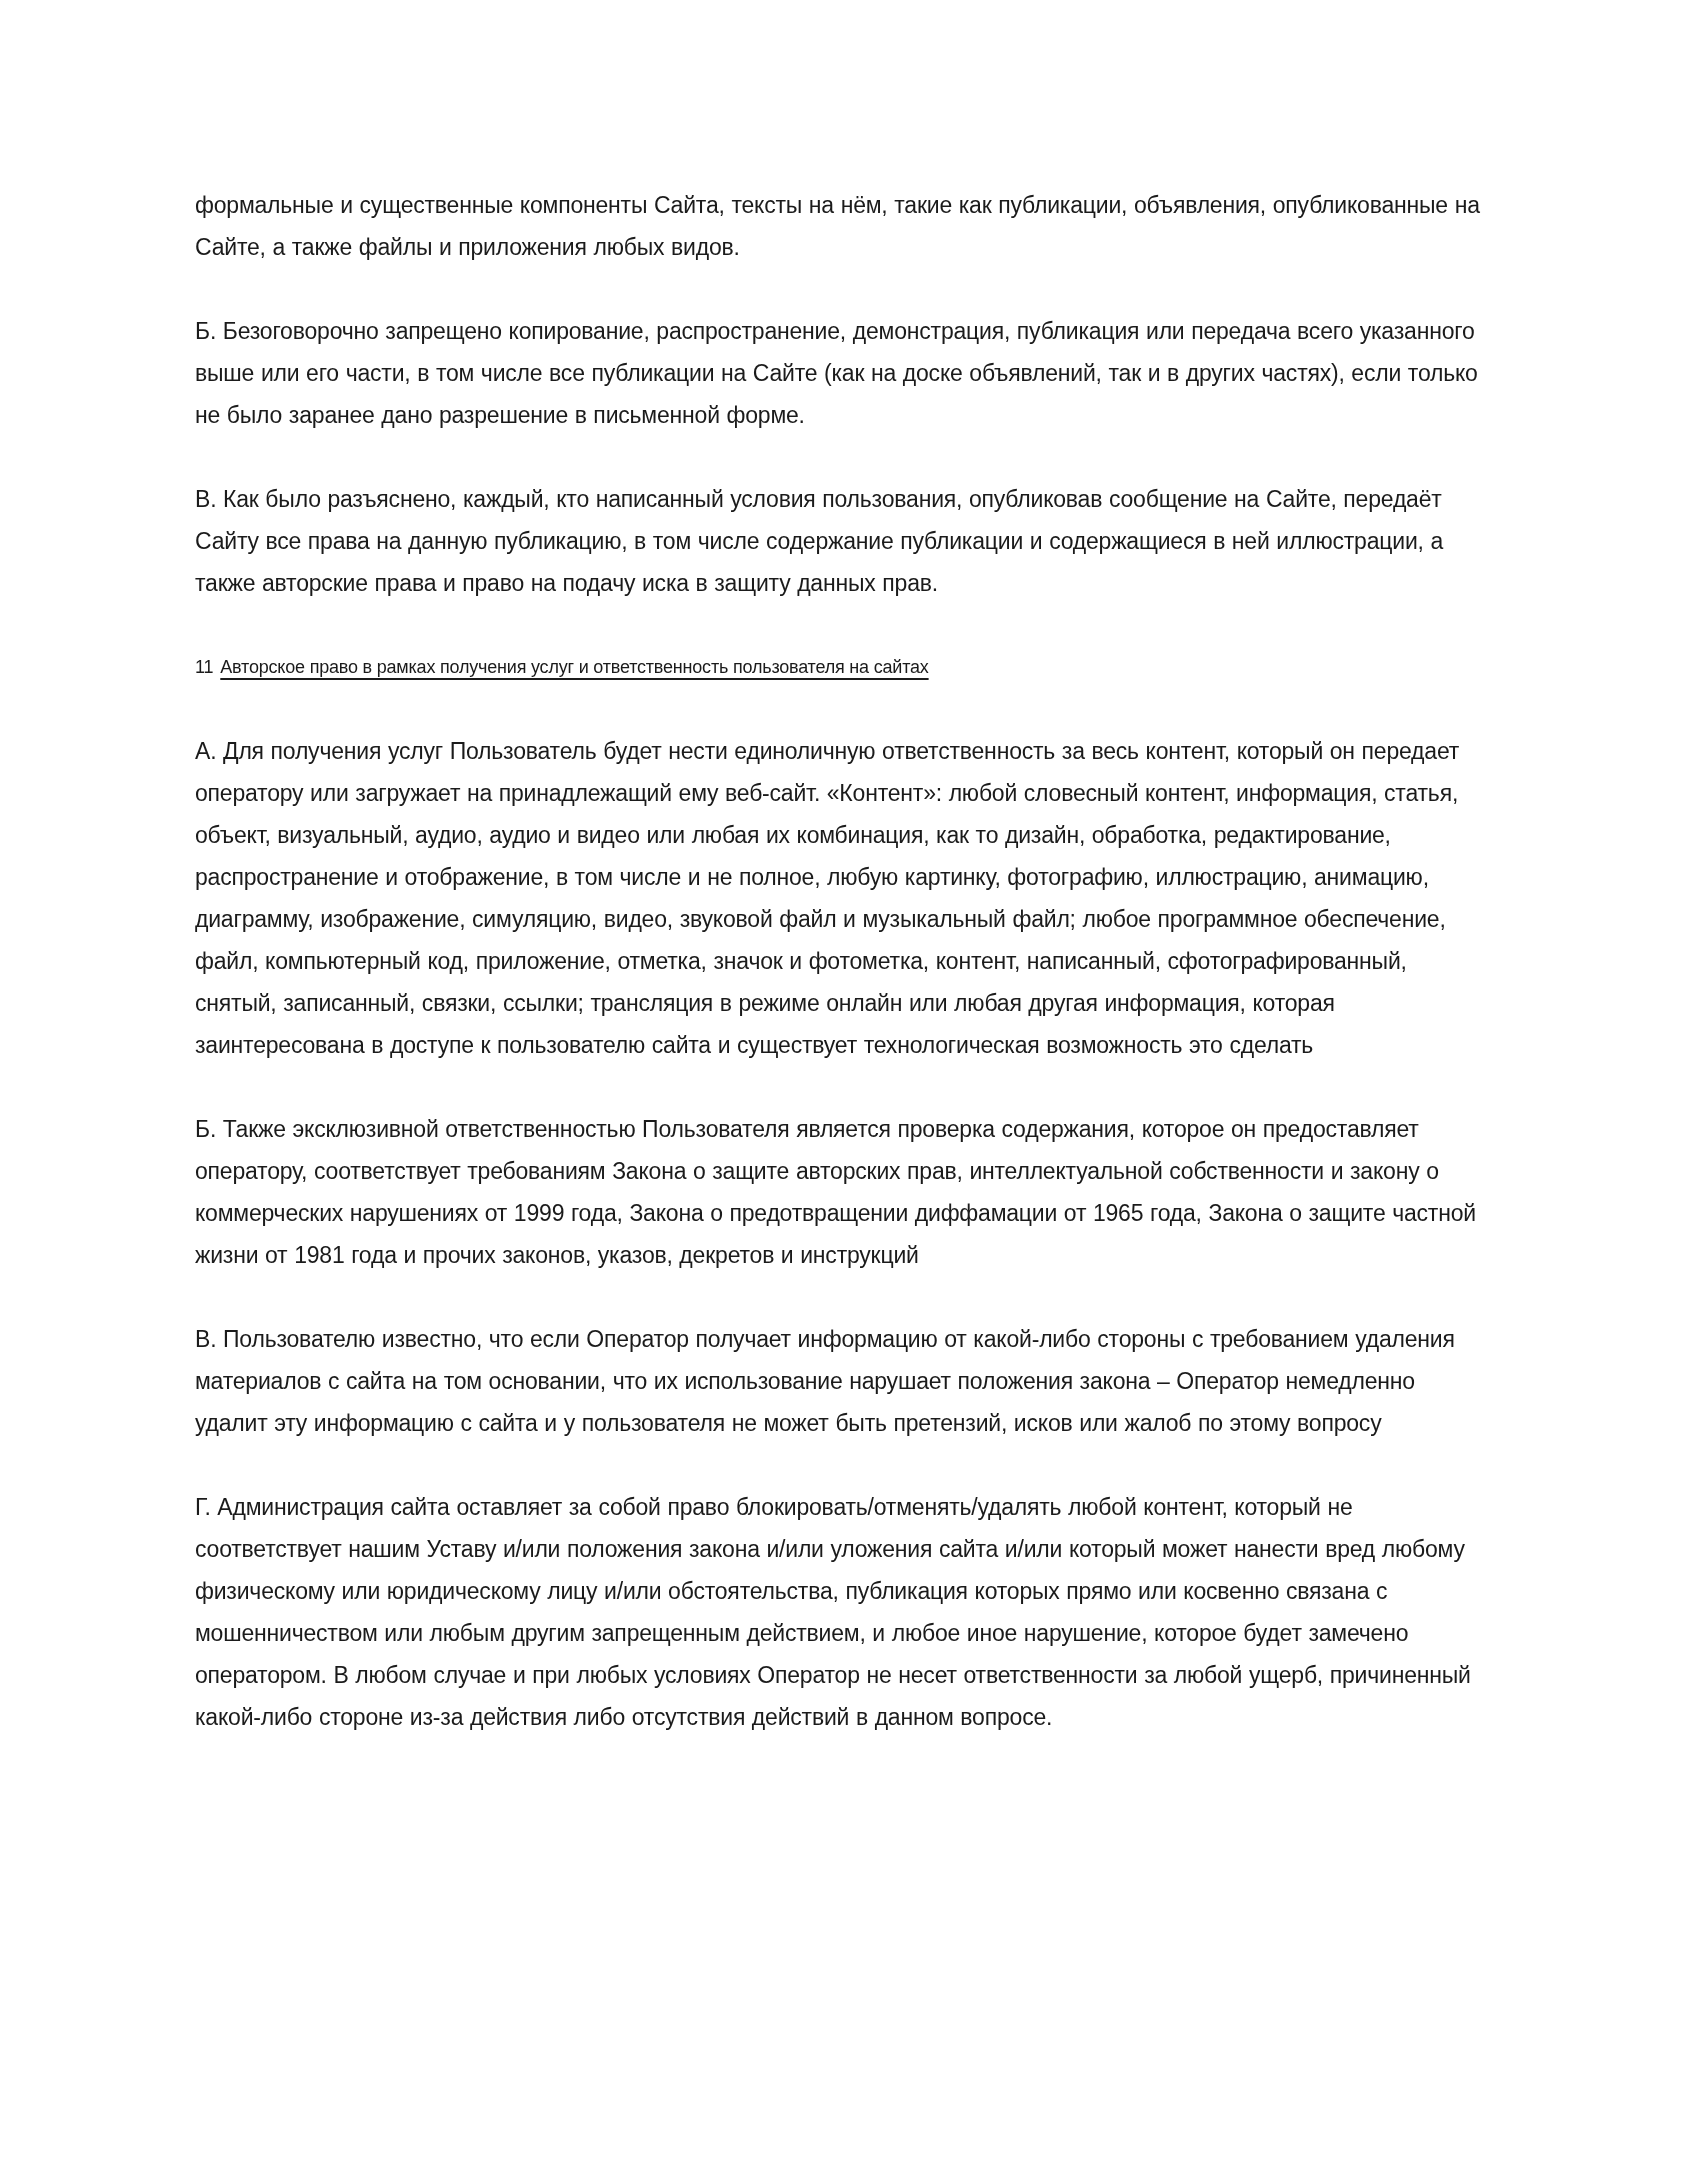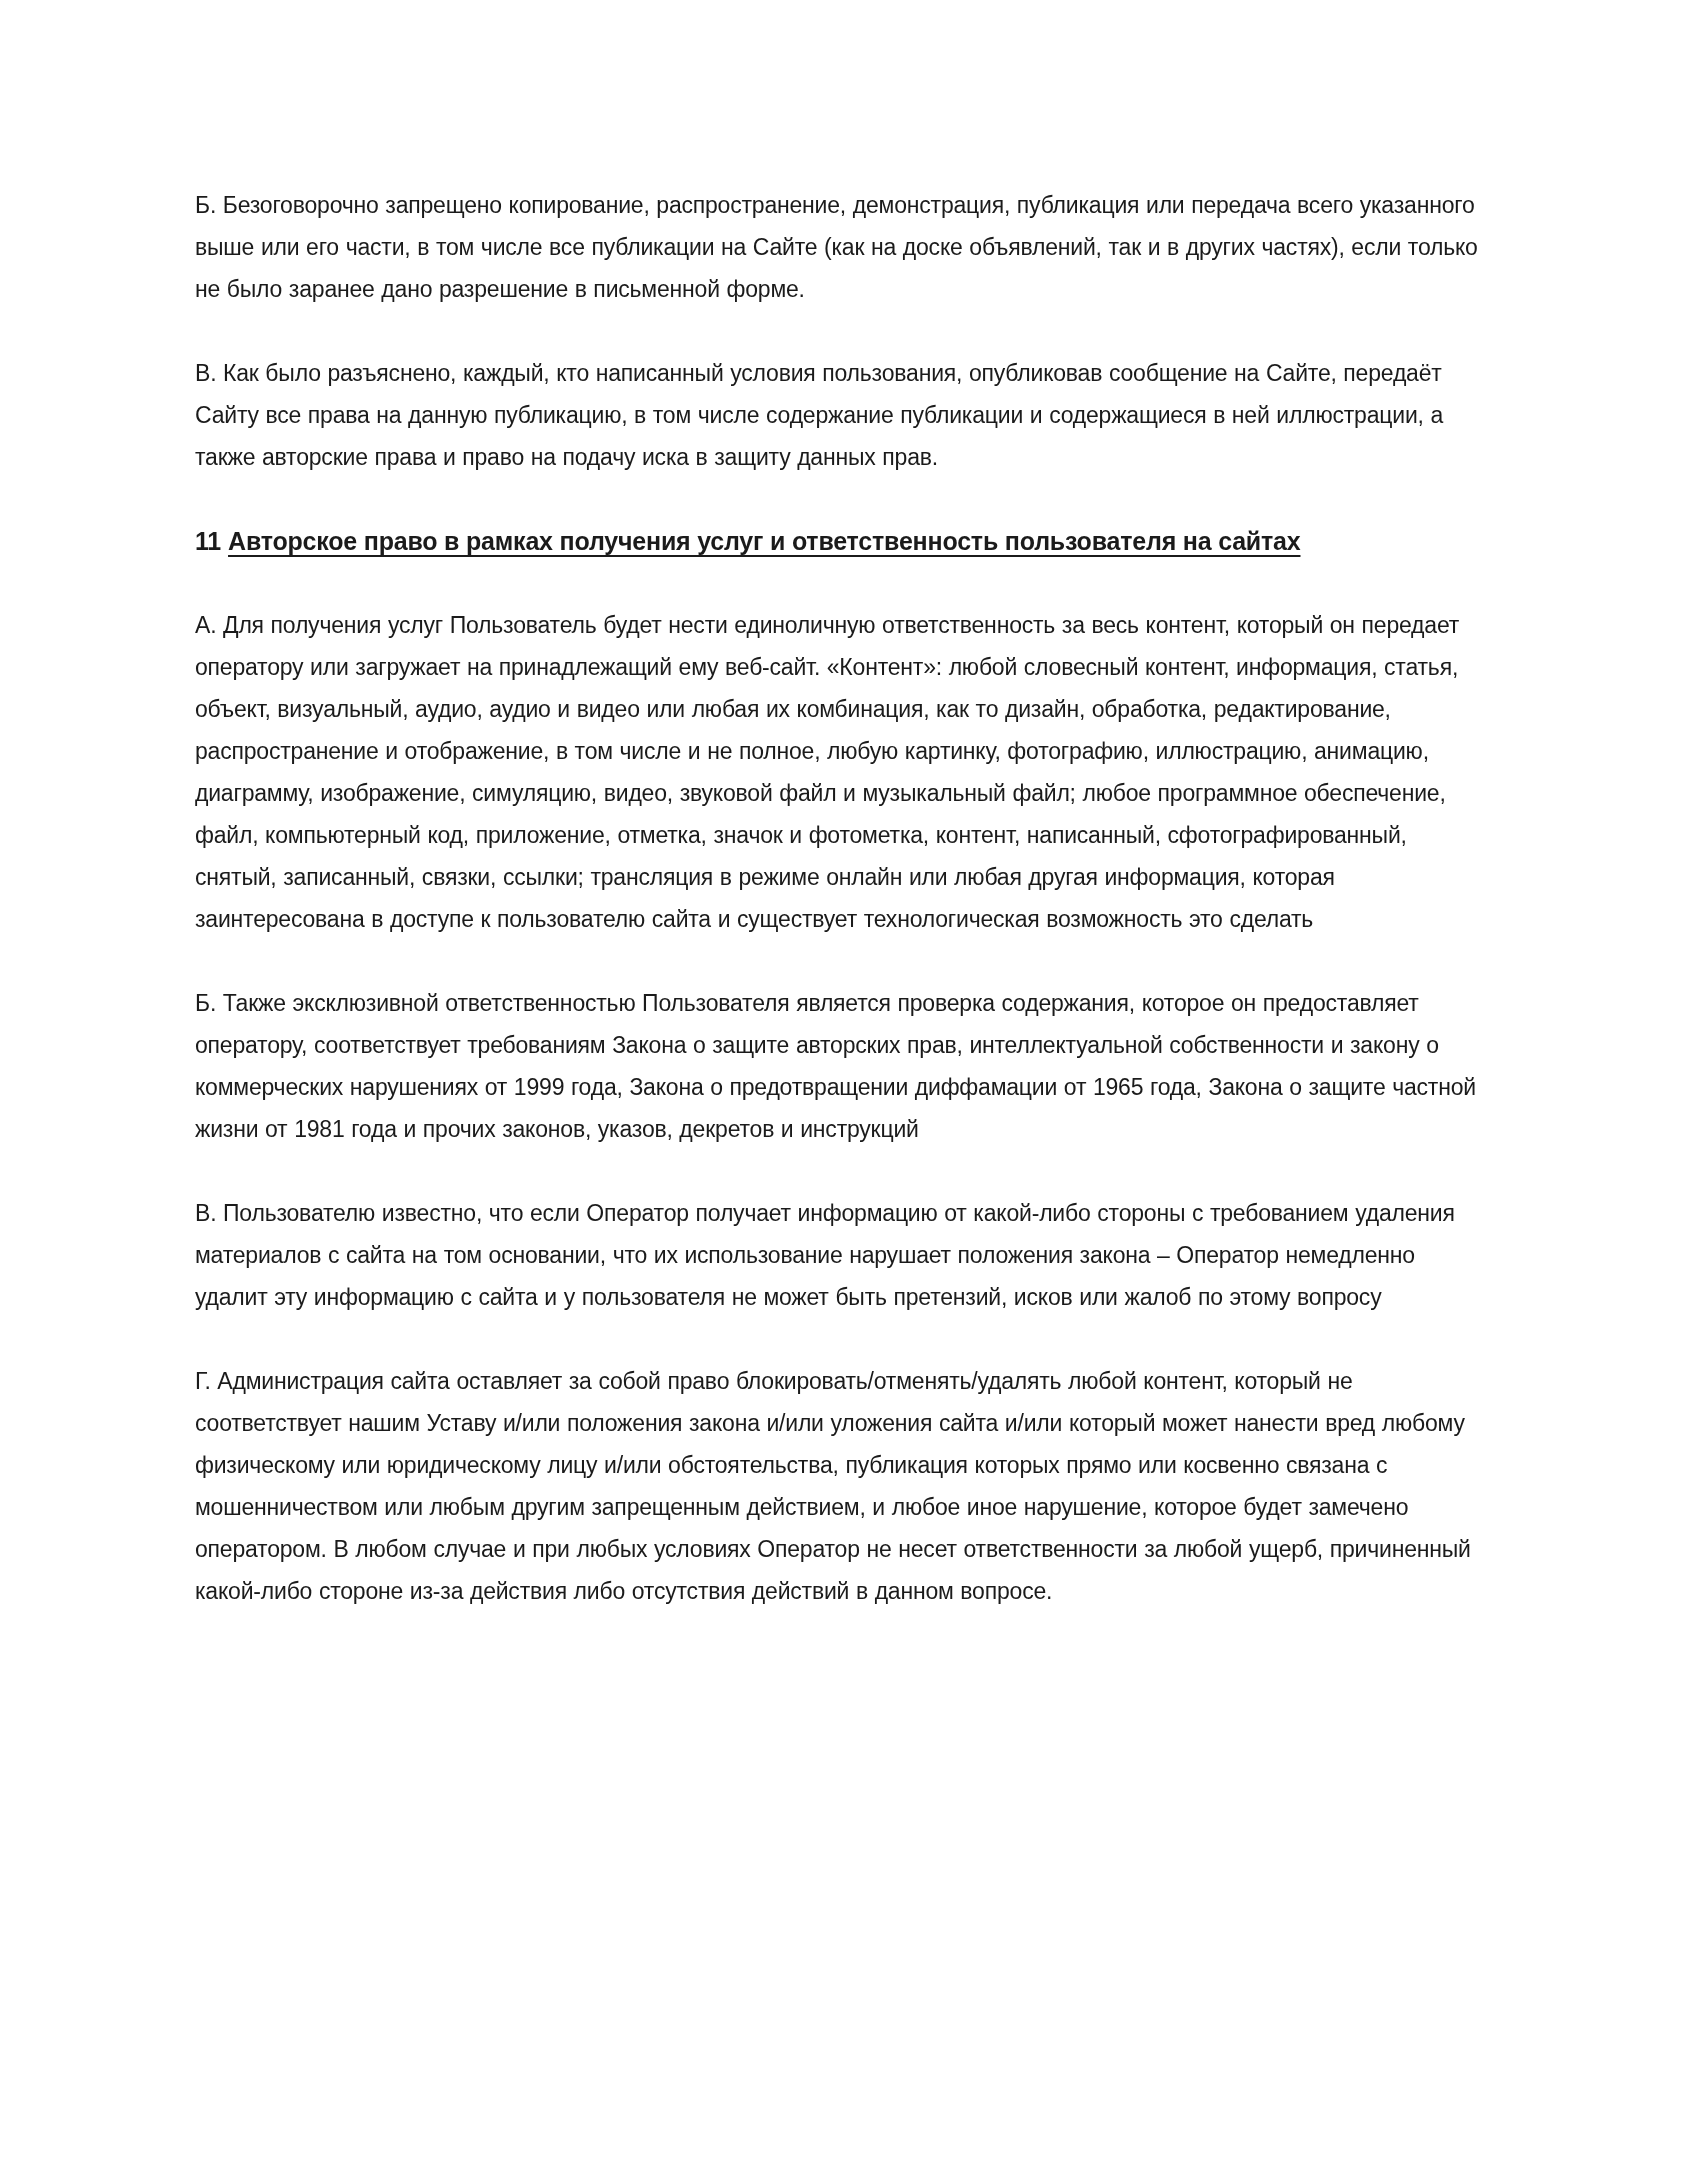--- a/index.html
+++ b/index.html
@@ -24,41 +24,42 @@
     margin: 0 0 42px 0;
     font-size: 23px;
     line-height: 42px;
     letter-spacing: -0.2px;
     color: #1b1b1b;
     text-align: left;
     word-spacing: 0.5px;
   }
   .heading {
     margin: 0 0 42px 0;
-    font-size: 25px;
-    font-weight: bold;
+    font-size: 18px;
+    font-weight: normal;
     line-height: 42px;
     letter-spacing: -0.2px;
     color: #1b1b1b;
   }
   .heading .num {
     margin-right: 7px;
     text-decoration: none;
   }
   .heading .title {
     text-decoration: underline;
     text-decoration-thickness: 2px;
     text-underline-offset: 5px;
   }
 </style>
 </head>
 <body>
 
 <div class="page">
 
+  <p class="para">формальные и существенные компоненты Сайта, тексты на нём, такие как публикации, объявления, опубликованные на Сайте, а также файлы и приложения любых видов.</p>
 
   <p class="para">Б. Безоговорочно запрещено копирование, распространение, демонстрация, публикация или передача всего указанного выше или его части, в том числе все публикации на Сайте (как на доске объявлений, так и в других частях), если только не было заранее дано разрешение в письменной форме.</p>
 
   <p class="para">В. Как было разъяснено, каждый, кто написанный условия пользования, опубликовав сообщение на Сайте, передаёт Сайту все права на данную публикацию, в том числе содержание публикации и содержащиеся в ней иллюстрации, а также авторские права и право на подачу иска в защиту данных прав.</p>
 
   <h2 class="heading">
     <span class="num">11</span><span class="title">Авторское право в рамках получения услуг и ответственность пользователя на сайтах</span>
   </h2>
 
   <p class="para">А. Для получения услуг Пользователь будет нести единоличную ответственность за весь контент, который он передает оператору или загружает на принадлежащий ему веб-сайт. «Контент»: любой словесный контент, информация, статья, объект, визуальный, аудио, аудио и видео или любая их комбинация, как то дизайн, обработка, редактирование, распространение и отображение, в том числе и не полное, любую картинку, фотографию, иллюстрацию, анимацию, диаграмму, изображение, симуляцию, видео, звуковой файл и музыкальный файл; любое программное обеспечение, файл, компьютерный код, приложение, отметка, значок и фотометка, контент, написанный, сфотографированный, снятый, записанный, связки, ссылки; трансляция в режиме онлайн или любая другая информация, которая заинтересована в доступе к пользователю сайта и существует технологическая возможность это сделать</p>

